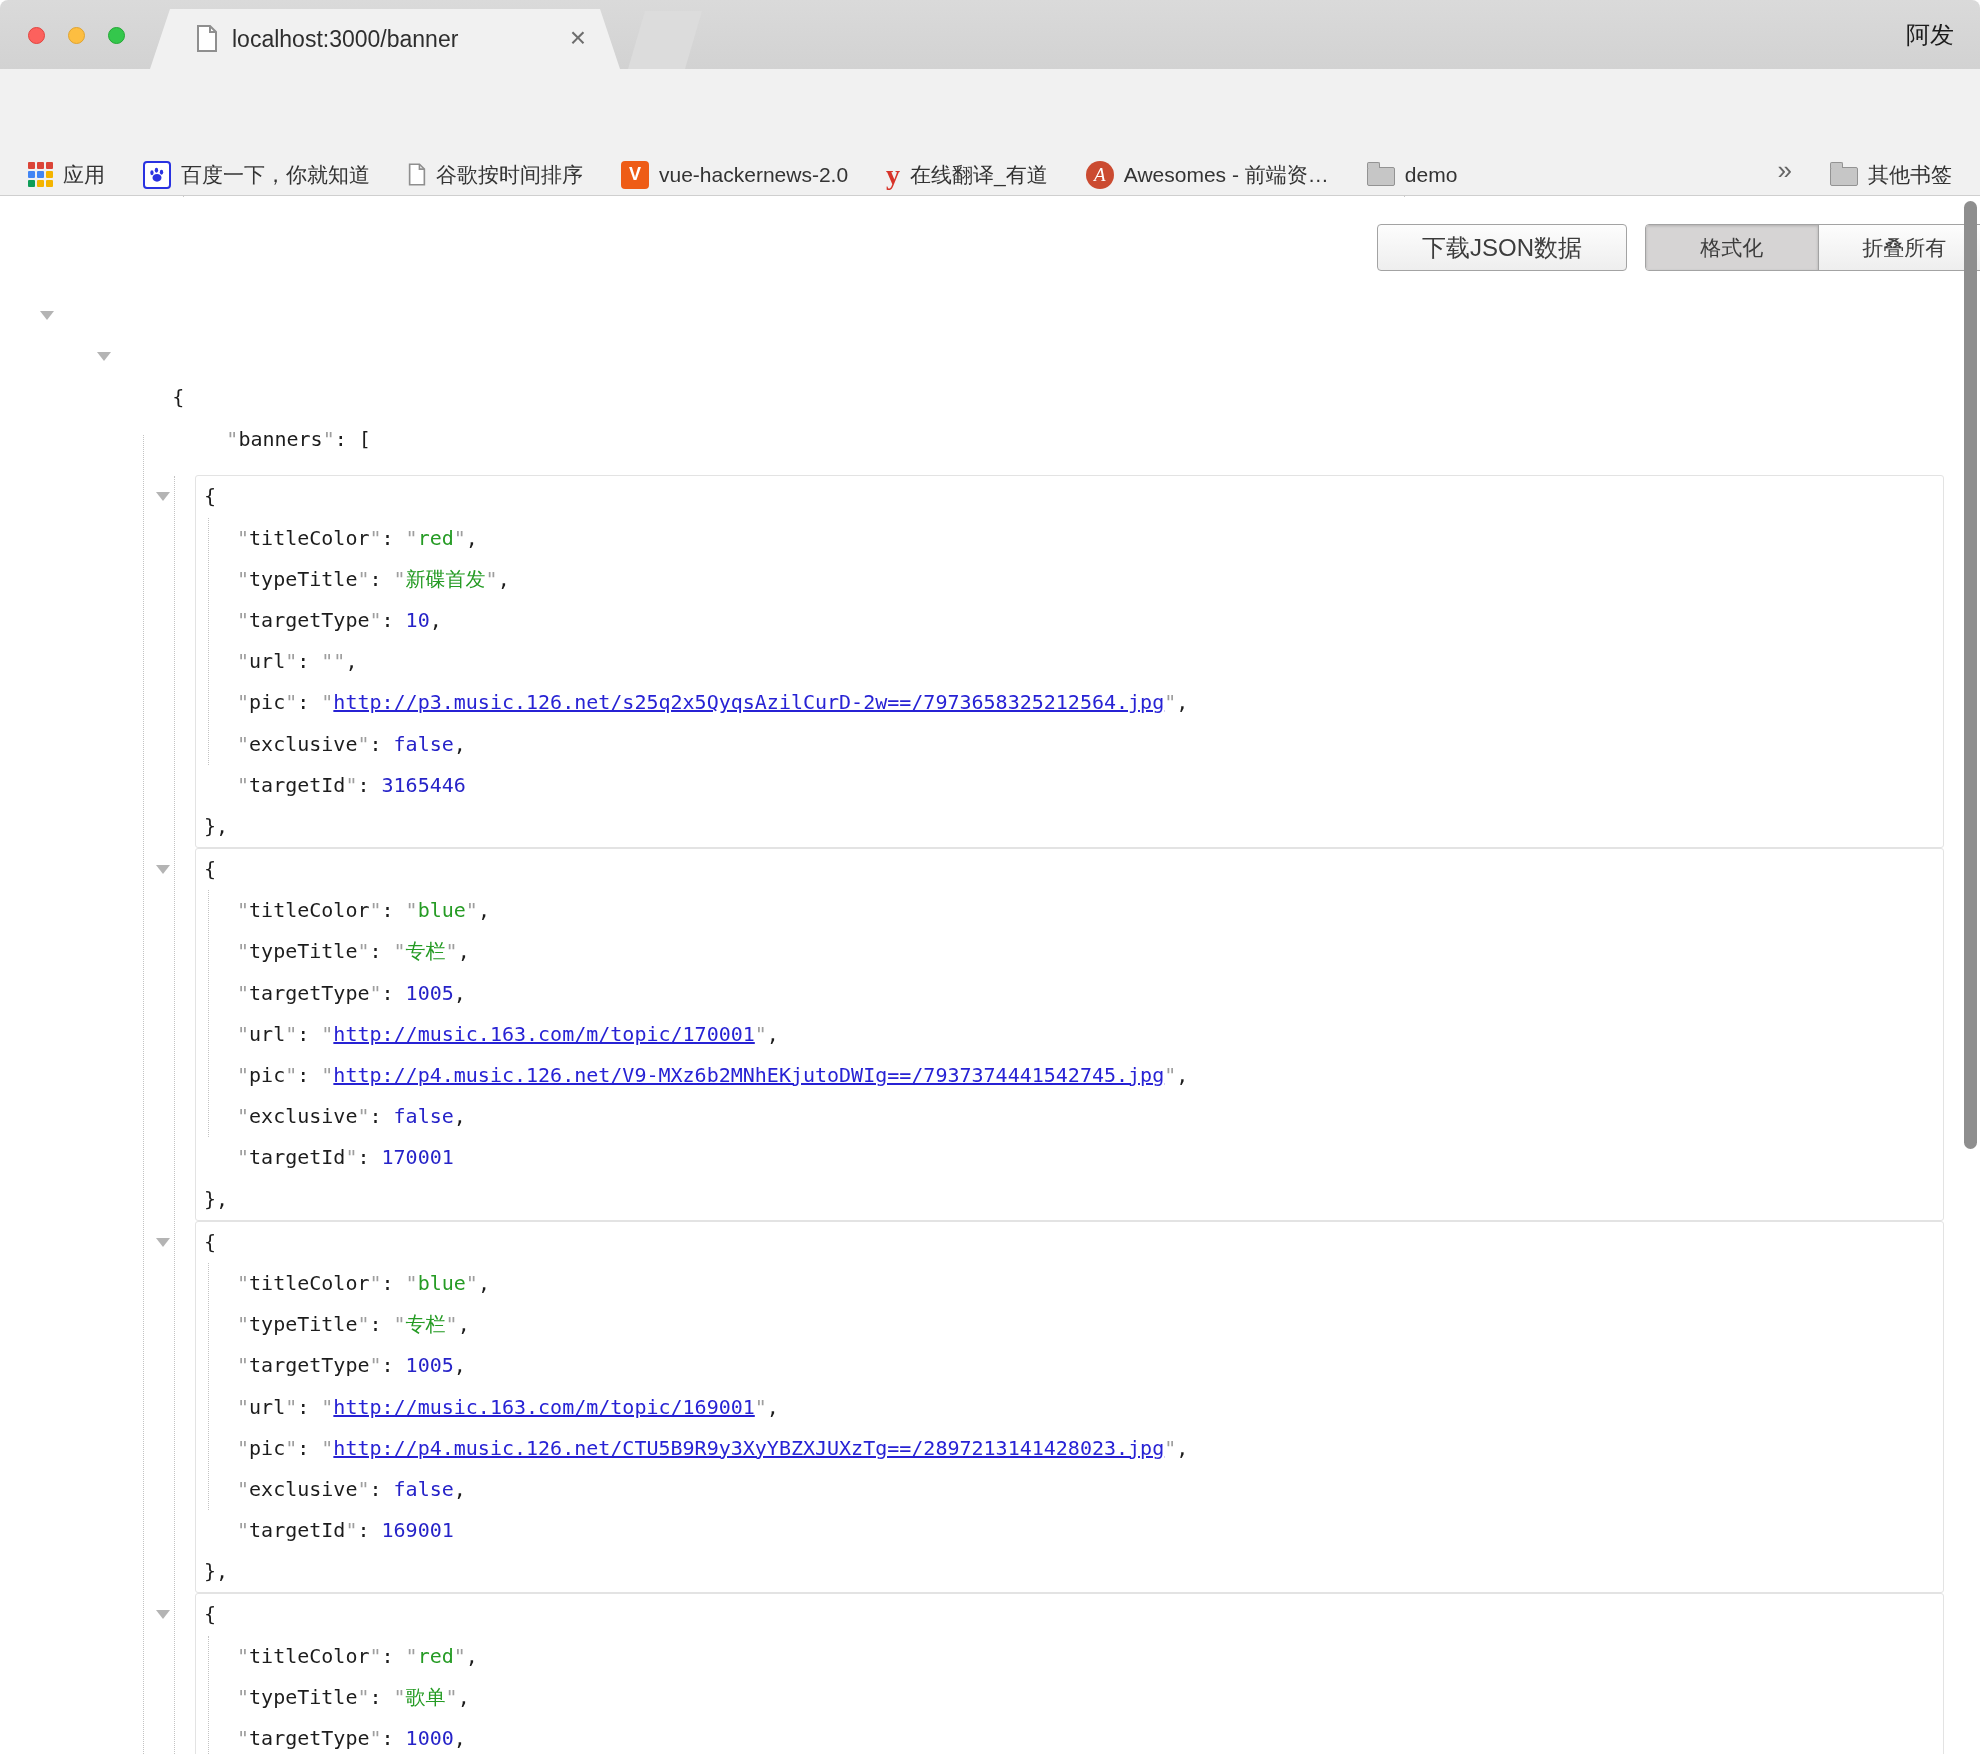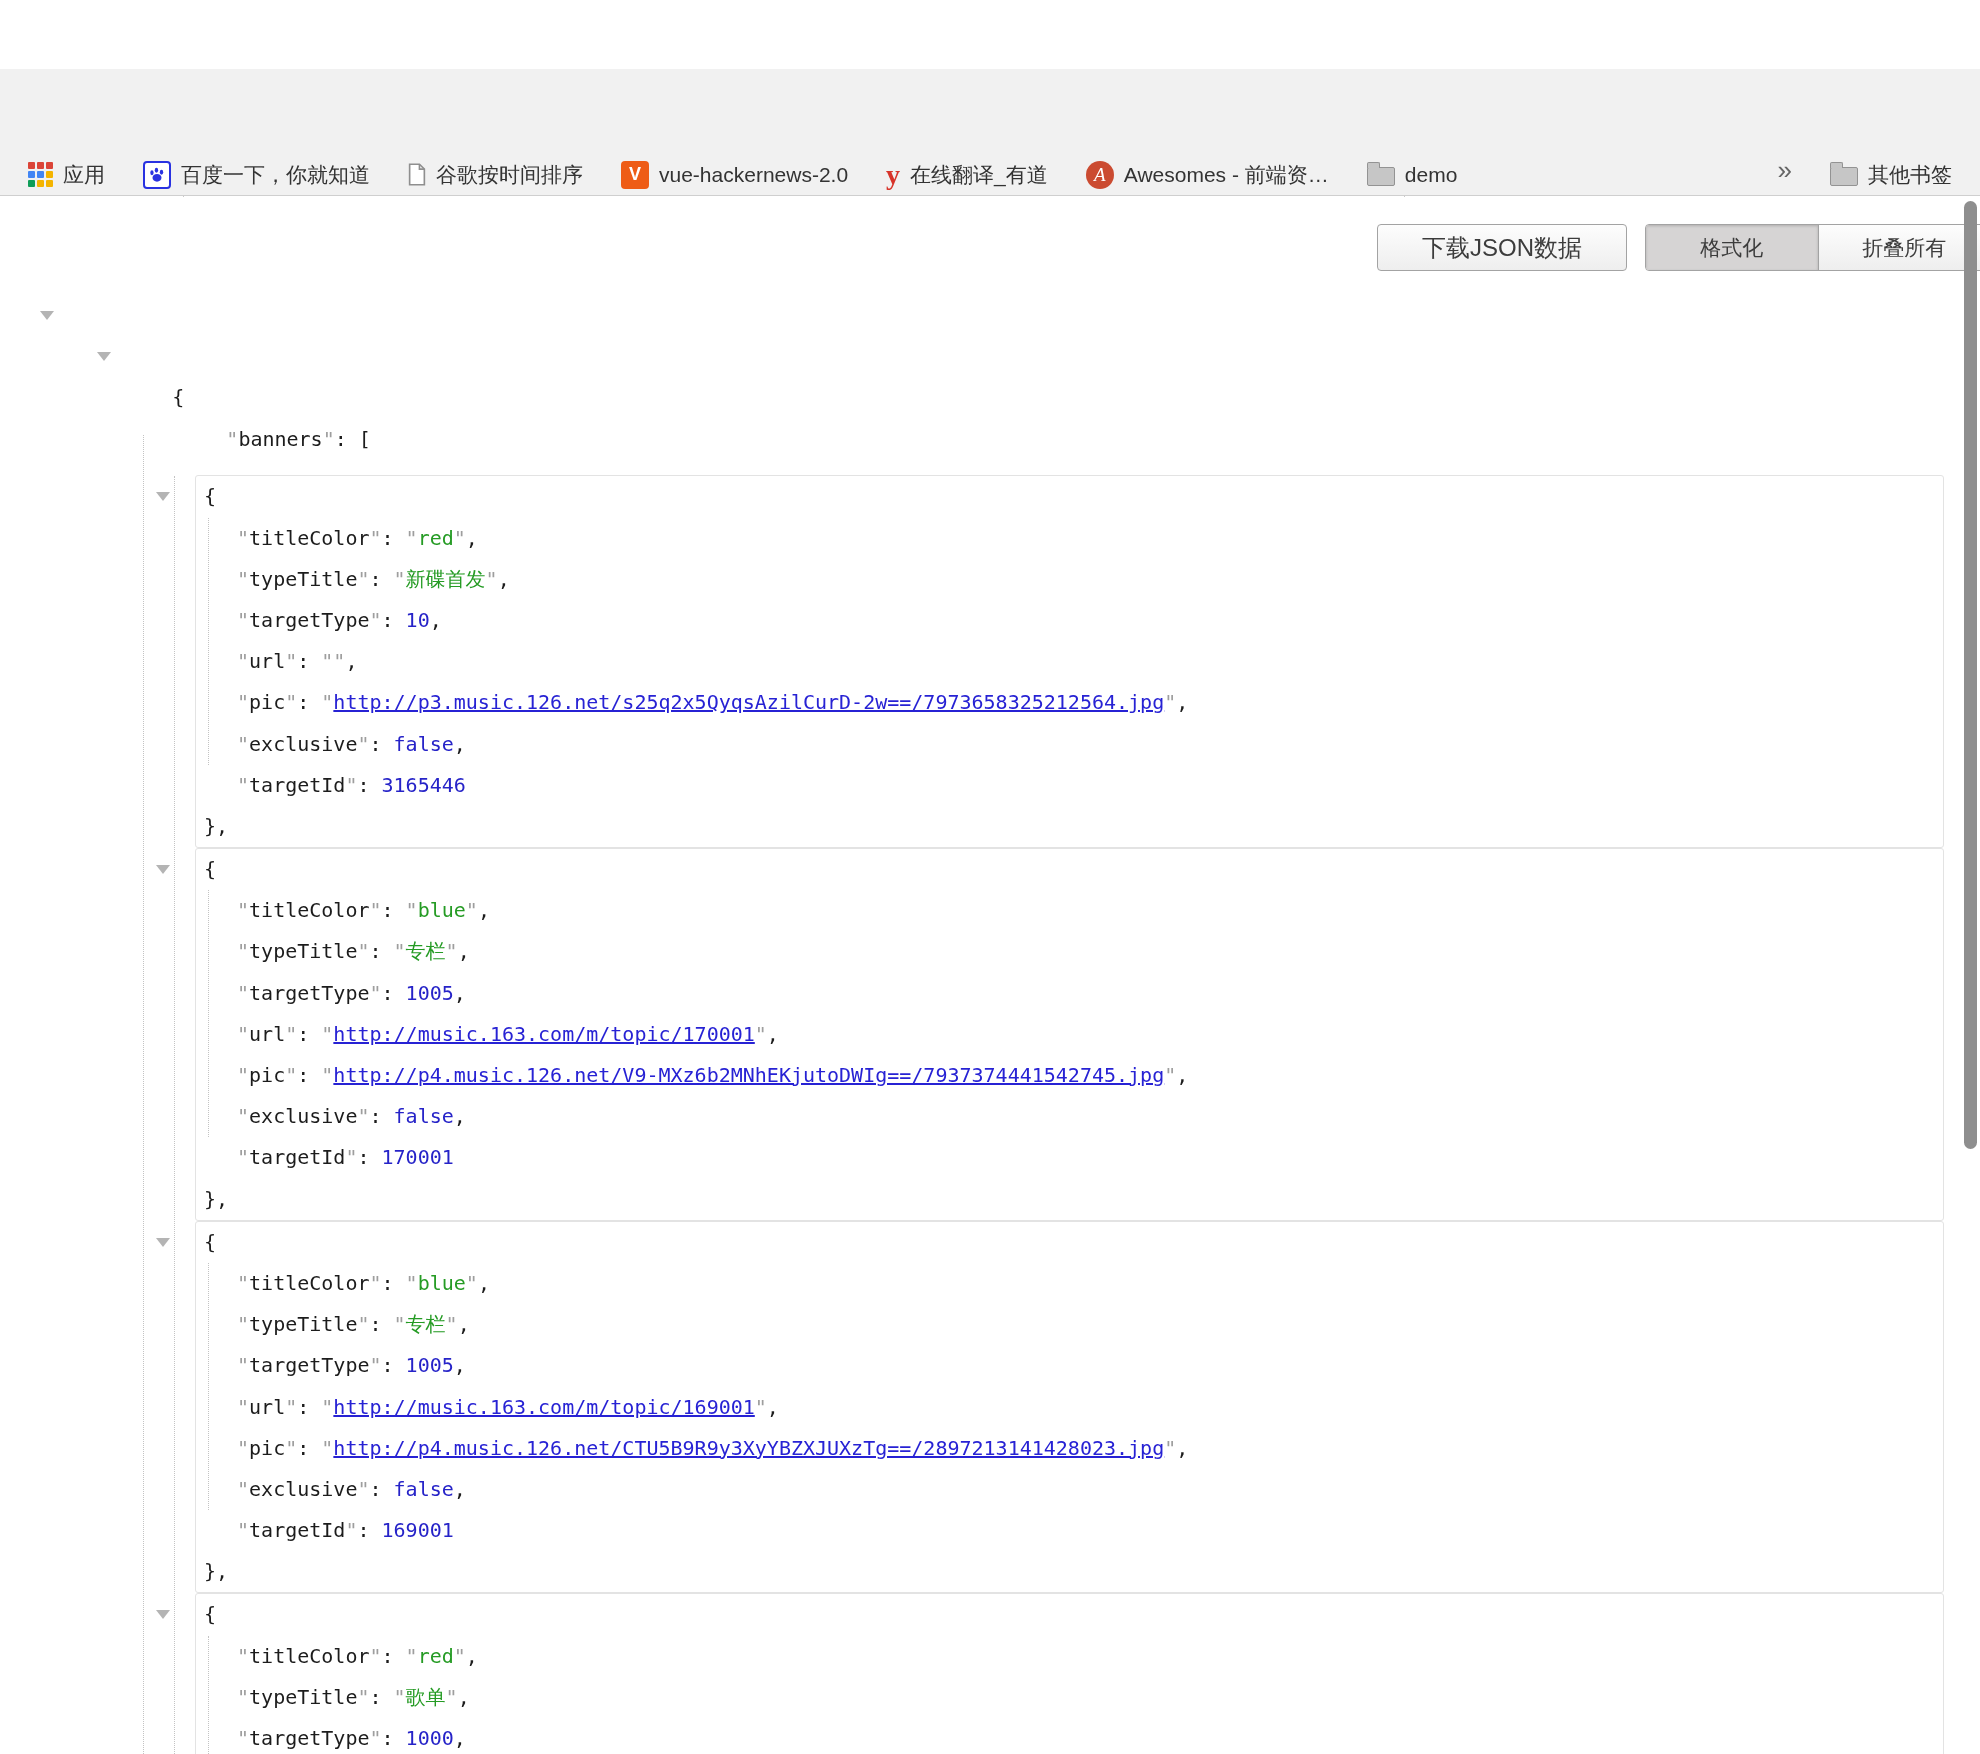--- a/index.html
+++ b/index.html
@@ -114,20 +114,38 @@
   .scroll-thumb { position:absolute; left:1964px; top:4px; width:13px; height:948px;
                   background:#8e8e8e; border-radius:7px; }
 
   svg { display:block; }
 </style>
 </head>
 <body>
 
 <div class="win">
 
+  <div class="tabstrip">
+    <span class="light red"></span>
+    <span class="light yellow"></span>
+    <span class="light green"></span>
+
+    <div class="tab">
+      <span class="favicon">
+        <svg width="22" height="27" viewBox="0 0 22 27">
+          <path d="M2 1 h12 l6 6 v19 h-18 z" fill="#fff" stroke="#8f8f8f" stroke-width="2"></path>
+          <path d="M14 1 v6 h6" fill="none" stroke="#8f8f8f" stroke-width="2"></path>
+        </svg>
+      </span>
+      <span class="tab-title">localhost:3000/banner</span>
+      <span class="tab-close">×</span>
+    </div>
+    <div class="newtab"></div>
+    <div class="profile">阿发</div>
+  </div>
 
   <div class="toolbar">
     <span class="navbtn" style="left:20px;">
       <svg width="34" height="34" viewBox="0 0 24 24">
           <path fill="#555" d="M20 11H7.8l5.6-5.6L12 4l-8 8 8 8 1.4-1.4L7.8 13H20z"></path>
         </svg>
     </span>
     <span class="navbtn" style="left:78px;">
       <svg width="34" height="34" viewBox="0 0 24 24">
           <path fill="#bdbdbd" d="M4 13h12.2l-5.6 5.6L12 20l8-8-8-8-1.4 1.4L16.2 11H4z"></path>

